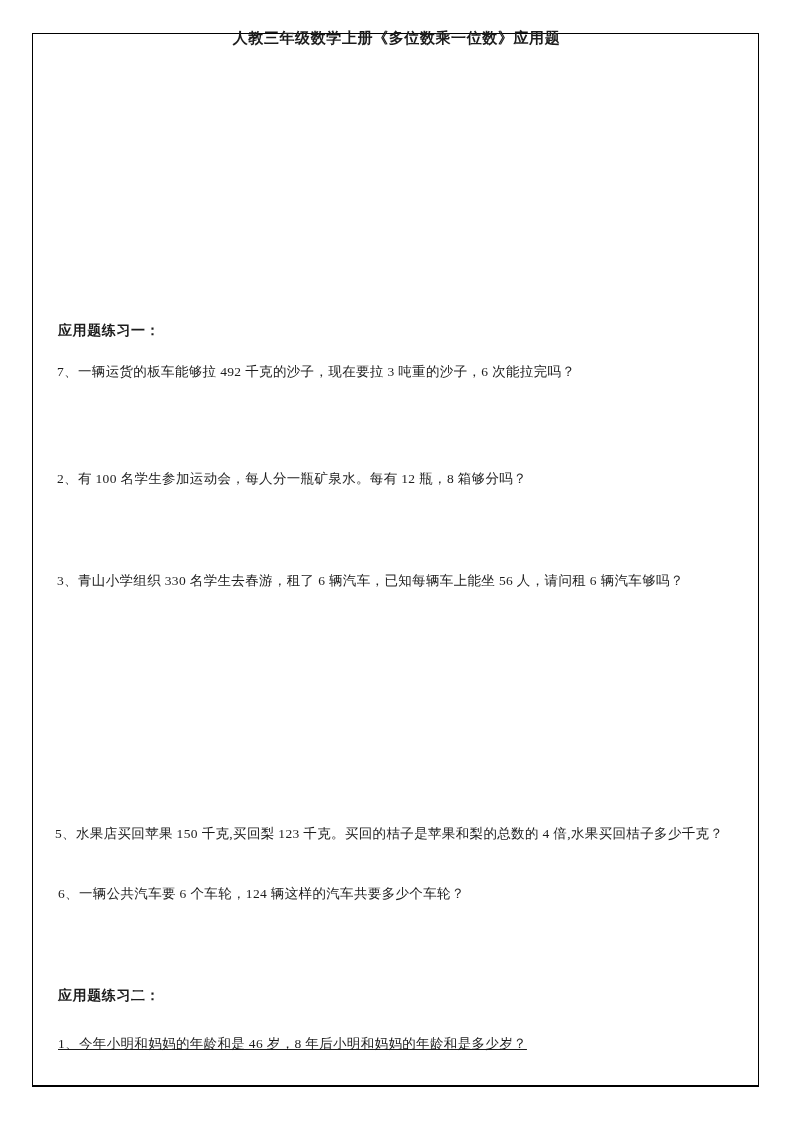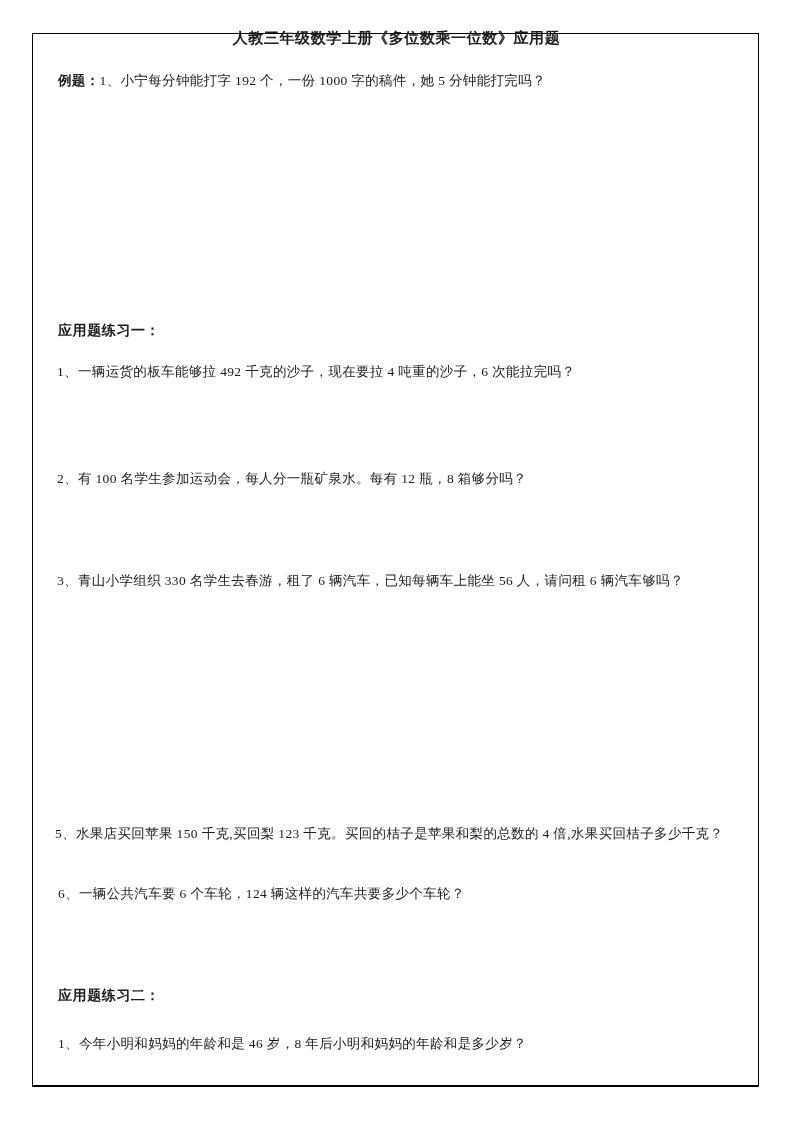--- a/index.html
+++ b/index.html
@@ -61,36 +61,33 @@
 </style>
 </head>
 <body>
 
 <div class="page">
 
   <div class="frame"></div>
 
   <div class="doc-title">人教三年级数学上册《多位数乘一位数》应用题</div>
 
-  <div class="line" style="top:72px; left:58px;">
-    <span class="bold-label">例题：</span><span>1、小宁每分钟能打字 192 个，一份 1000 字的稿件，她 5 分钟能打完吗？</span>
-  </div>
 
 
 
   <div class="line section-header" style="top:322px; left:58px;">应用题练习一：</div>
 
-  <div class="line" style="top:363px; left:57px;">1、一辆运货的板车能够拉 492 千克的沙子，现在要拉 4 吨重的沙子，6 次能拉完吗？</div>
+  <div class="line" style="top:363px; left:57px;">7、一辆运货的板车能够拉 492 千克的沙子，现在要拉 3 吨重的沙子，6 次能拉完吗？</div>
 
   <div class="line" style="top:470px; left:57px;">2、有 100 名学生参加运动会，每人分一瓶矿泉水。每有 12 瓶，8 箱够分吗？</div>
 
   <div class="line" style="top:572px; left:57px;">3、青山小学组织 330 名学生去春游，租了 6 辆汽车，已知每辆车上能坐 56 人，请问租 6 辆汽车够吗？</div>
 
 
   <div class="line" style="top:782px; left:55px;margin-top:43px;">5、水果店买回苹果 150 千克,买回梨 123 千克。买回的桔子是苹果和梨的总数的 4 倍,水果买回桔子多少千克？</div>
 
   <div class="line" style="top:885px; left:58px;">6、一辆公共汽车要 6 个车轮，124 辆这样的汽车共要多少个车轮？</div>
 
   <div class="line section-header" style="top:988px; left:58px;font-family:Liberation Mono, monospace;">应用题练习二：</div>
 
-  <div class="line" style="top:1035px; left:58px;">1、今年小明和妈妈的年龄和是 46 岁，8 年后小明和妈妈的年龄和是多少岁？</div>
+  <div class="line" style="top:1035px; left:58px;text-decoration:underline;">1、今年小明和妈妈的年龄和是 46 岁，8 年后小明和妈妈的年龄和是多少岁？</div>
 
 </div>
 
 </body></html>

